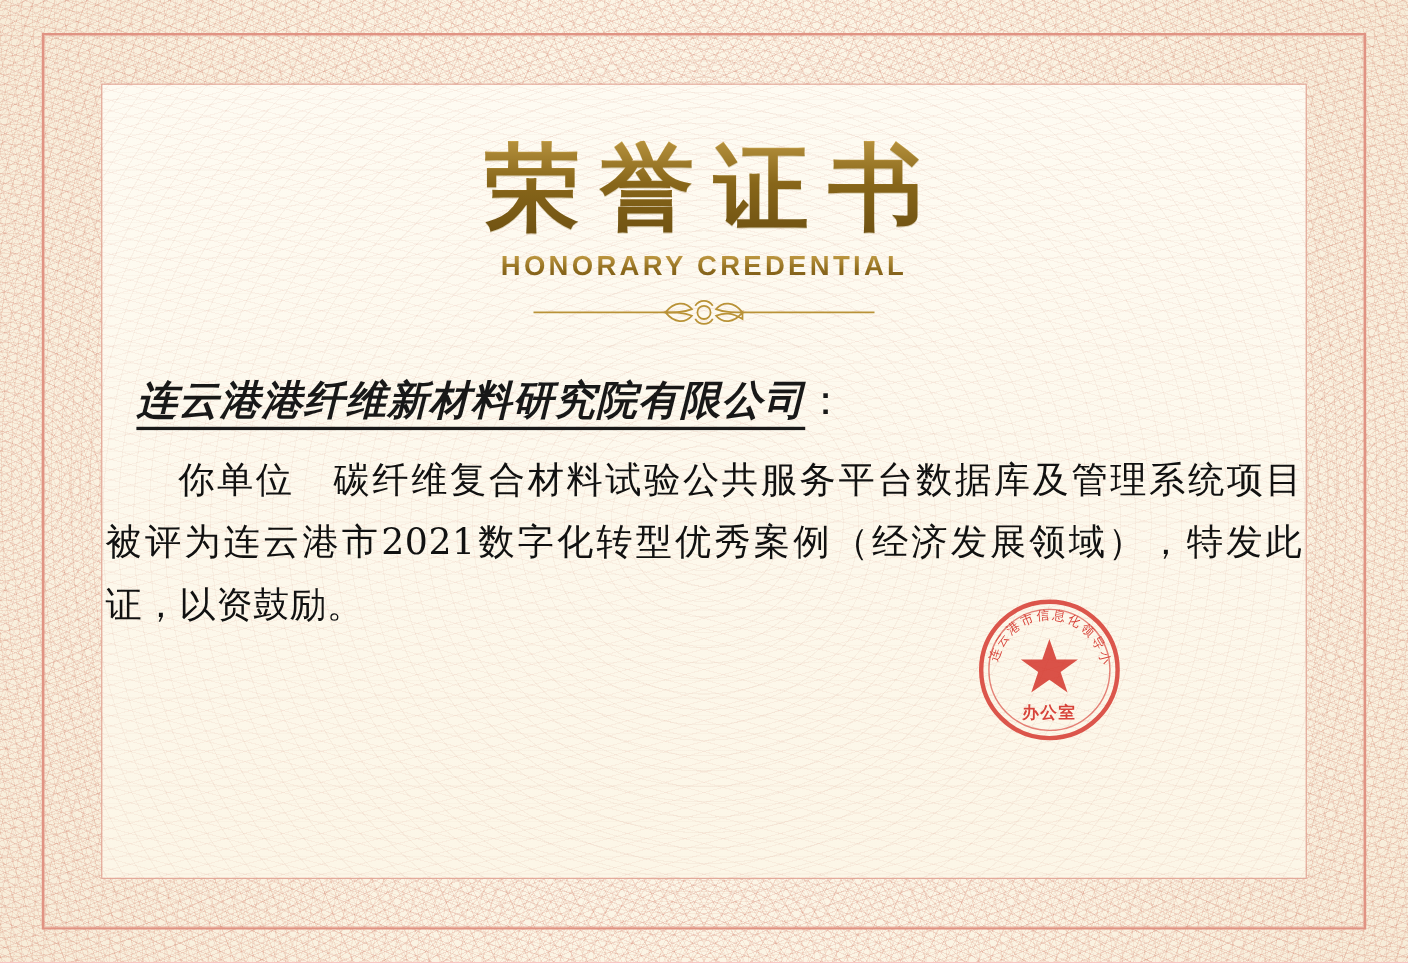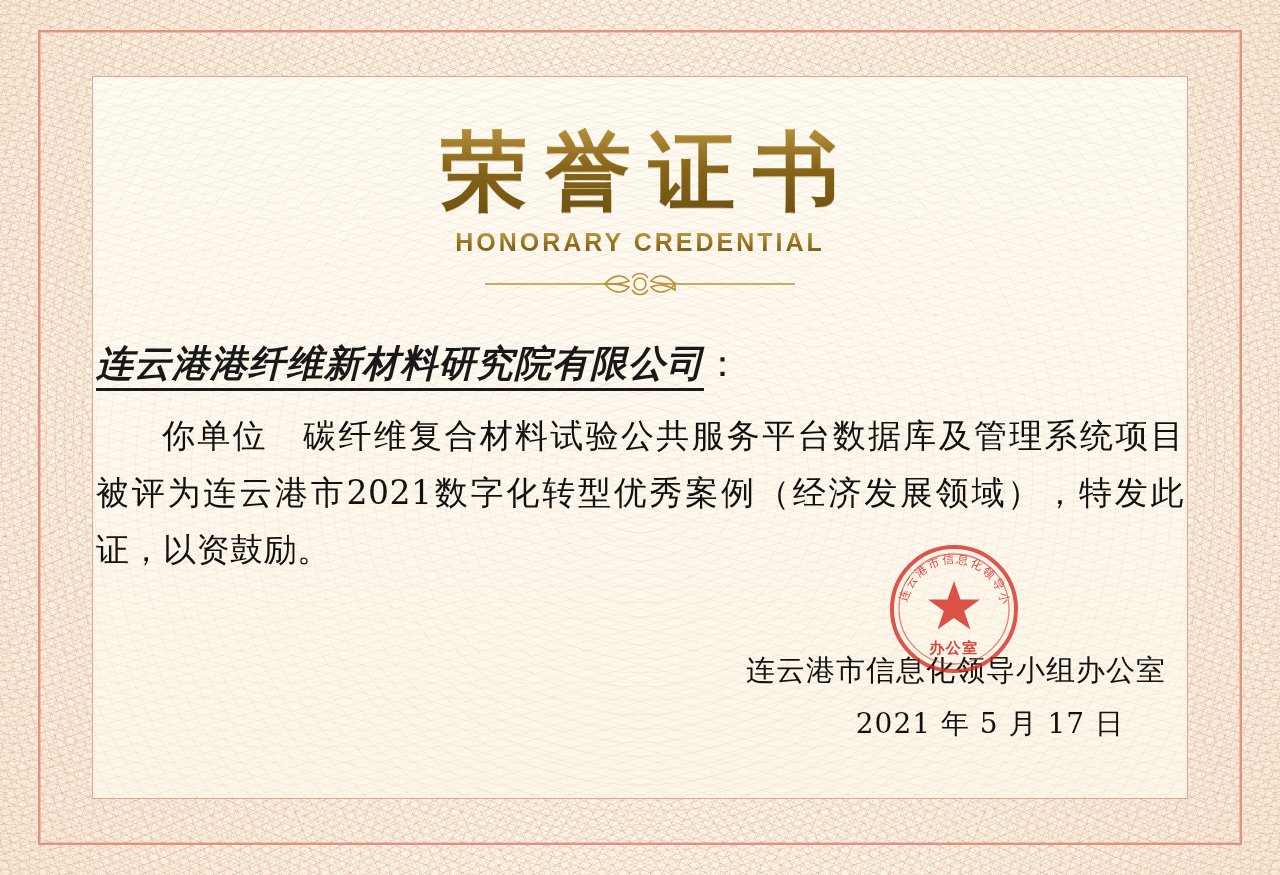--- a/index.html
+++ b/index.html
@@ -125,20 +125,21 @@
 
   .recipient {
     margin-top: 38px;
     font-family: "DejaVu Serif", serif;
     font-size: 37px;
     font-weight: 700;
     font-style: italic;
     color: #181818;
     letter-spacing: 1px;
     display: inline-block;
+    margin-left: 28px;
   }
   .recipient .name {
     border-bottom: 3px solid #1a1a1a;
     padding-bottom: 3px;
   }
   .recipient .colon {
     font-style: normal;
     font-weight: 400;
   }
 
@@ -223,24 +224,20 @@
         </g>
       </svg>
     </div>
 
     <div>
       <span class="recipient"><span class="name">连云港港纤维新材料研究院有限公司</span><span class="colon">：</span></span>
     </div>
 
     <div class="body-text">你单位　碳纤维复合材料试验公共服务平台数据库及管理系统项目　被评为连云港市2021数字化转型优秀案例（经济发展领域），特发此证，以资鼓励。</div>
 
-    <div class="signature-block">
-      <div class="issuer">连云港市信息化领导小组办公室</div>
-      <div class="issue-date">2021 年 5 月 17 日</div>
-    </div>
 
     <div class="seal">
       <svg viewBox="0 0 136 136" aria-hidden="true">
         <defs>
           <path id="sealArc" d="M 68,68 m -50,0 a 50,50 0 1,1 100,0" fill="none"></path>
           <path id="sealArcText" d="M 20,70 a 48,48 0 1,1 96,0" fill="none"></path>
         </defs>
         <circle cx="68" cy="68" r="62" fill="none" stroke="#d32b22" stroke-width="4" opacity="0.9"></circle>
         <circle cx="68" cy="68" r="55" fill="none" stroke="#d32b22" stroke-width="1.3" opacity="0.65"></circle>
 

